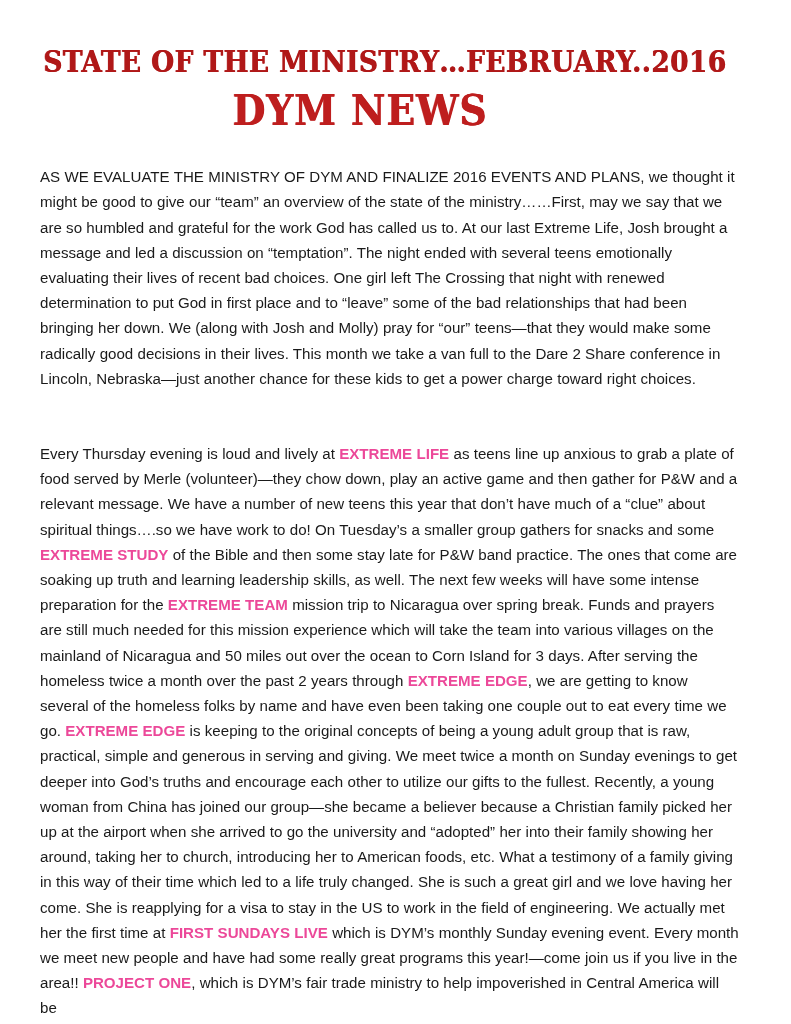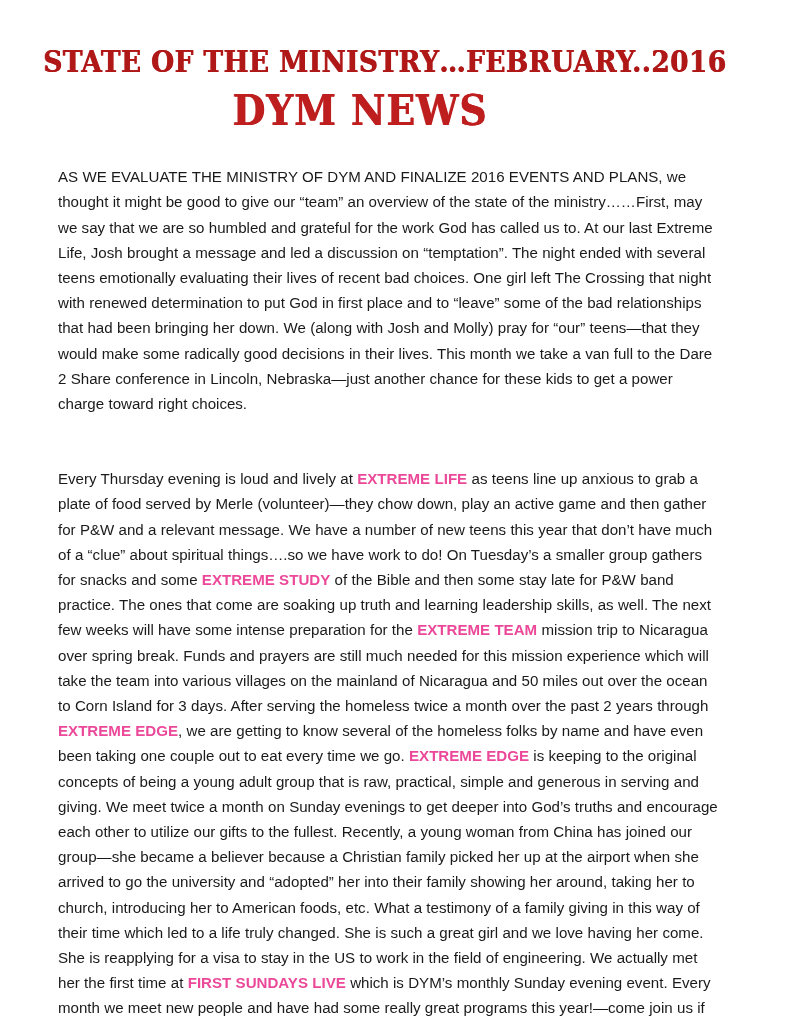--- a/index.html
+++ b/index.html
@@ -64,21 +64,21 @@
   
   .body-wrap {
     margin: 0 auto;
     padding-left: 40px;
     padding-right: 52px;
     box-sizing: border-box;
     width: 791px;
   }
 
   p.para {
-    margin: 18px;
+    margin: 0;
     font-size: 15.1px;
     line-height: 25.2px;
     color: #1a1a1a;
     text-align: left;
     word-spacing: 0.1px;
   }
 
   p.para-intro {
     margin-top: 22px;
   }

